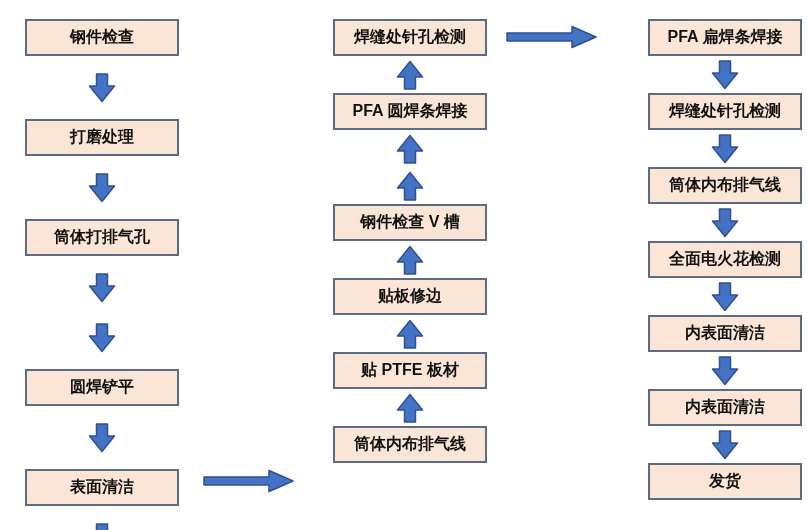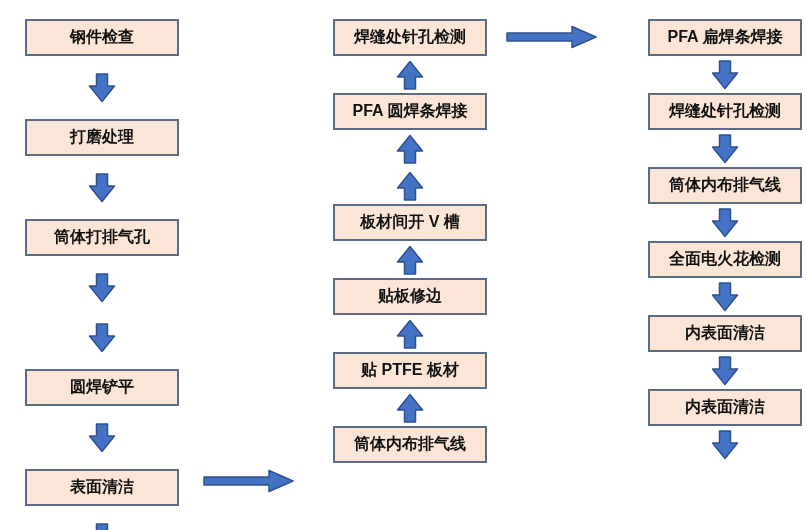--- a/index.html
+++ b/index.html
@@ -119,21 +119,21 @@
     <div class="vgap arrow-icon">
         <svg width="30" height="30" viewBox="0 0 30 30">
           <path d="M9.5 29 L20.5 29 L20.5 17 L27.5 17 L15 1.5 L2.5 17 L9.5 17 Z"></path>
         </svg>
       </div>
     <div class="vgap arrow-icon">
         <svg width="30" height="30" viewBox="0 0 30 30">
           <path d="M9.5 29 L20.5 29 L20.5 17 L27.5 17 L15 1.5 L2.5 17 L9.5 17 Z"></path>
         </svg>
       </div>
-    <div class="box">板材间开 V 槽</div>
+    <div class="box">钢件检查 V 槽</div>
     <div class="vgap arrow-icon">
         <svg width="30" height="30" viewBox="0 0 30 30">
           <path d="M9.5 29 L20.5 29 L20.5 17 L27.5 17 L15 1.5 L2.5 17 L9.5 17 Z"></path>
         </svg>
       </div>
     <div class="box">贴板修边</div>
     <div class="vgap arrow-icon">
         <svg width="30" height="30" viewBox="0 0 30 30">
           <path d="M9.5 29 L20.5 29 L20.5 17 L27.5 17 L15 1.5 L2.5 17 L9.5 17 Z"></path>
         </svg>
@@ -177,20 +177,21 @@
         <svg width="30" height="30" viewBox="0 0 30 30">
           <path d="M9.5 1 L20.5 1 L20.5 13 L27.5 13 L15 28.5 L2.5 13 L9.5 13 Z"></path>
         </svg>
       </div>
     <div class="box">内表面清洁</div>
     <div class="vgap arrow-icon">
         <svg width="30" height="30" viewBox="0 0 30 30">
           <path d="M9.5 1 L20.5 1 L20.5 13 L27.5 13 L15 28.5 L2.5 13 L9.5 13 Z"></path>
         </svg>
       </div>
+    <div class="box">发货</div>
   </div>
 
   <div class="h-arrow h-arrow-1 arrow-icon">
     <svg width="92" height="26" viewBox="0 0 92 26">
         <path d="M1 9 L66 9 L66 2.5 L90 13 L66 23.5 L66 17 L1 17 Z"></path>
       </svg>
   </div>
 
   <div class="h-arrow h-arrow-2 arrow-icon">
     <svg width="92" height="26" viewBox="0 0 92 26">

